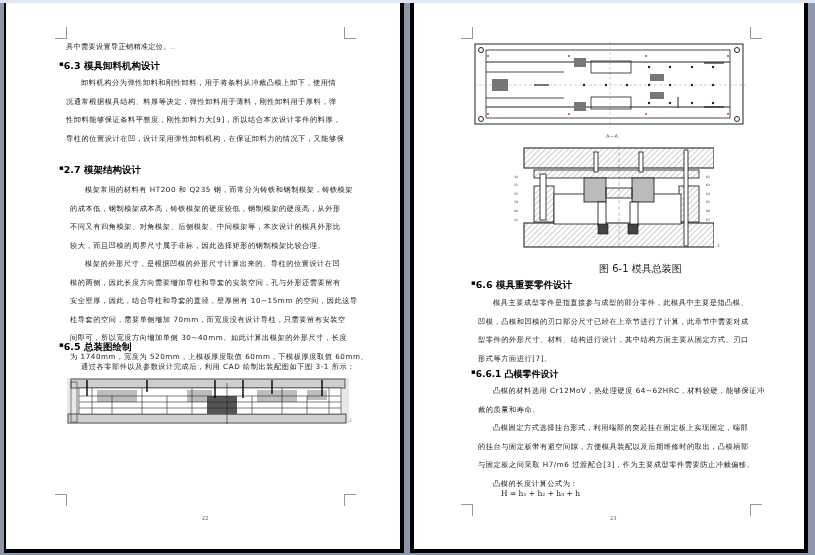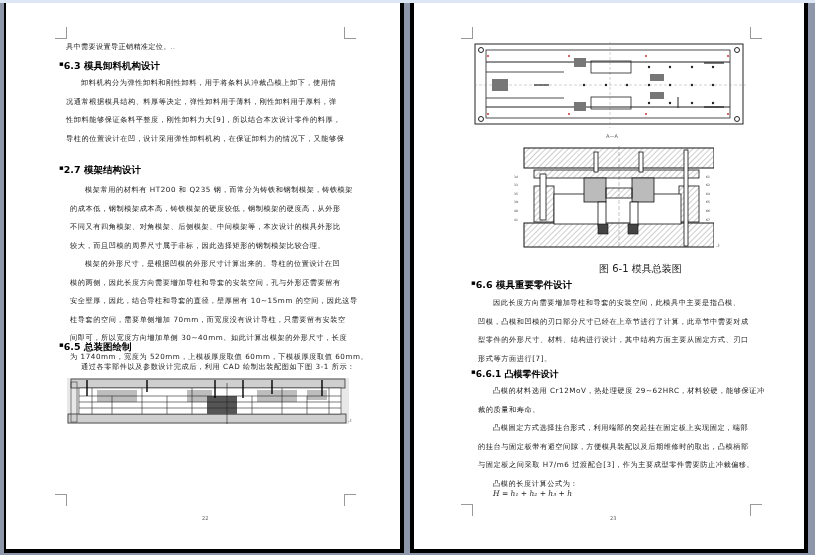--- a/index.html
+++ b/index.html
@@ -22,21 +22,21 @@
   .c-bl { border-right-width:1px; border-top-width:1px; }
   .c-br { border-left-width:1px; border-top-width:1px; }
   .txt { position:absolute; font-size:7.2px; line-height:9px; color:#222; white-space:nowrap; letter-spacing:0.3px; }
   .h { position:absolute; font-size:9.5px; font-weight:bold; color:#000; white-space:nowrap;text-align:center; }
   .h .bul { font-size:7px; vertical-align:top; }
   .para { position:absolute; font-size:7.2px; line-height:18.5px; color:#222; letter-spacing:0.55px; }
   .para div { white-space:nowrap; }
   .ind { padding-left:15px; }
   .pnum { position:absolute; font-size:5px; color:#666; }
   .caption { position:absolute; font-size:10px; color:#222; white-space:nowrap; }
-  .formula { position:absolute; font-family:"DejaVu Serif", serif; font-style:italic; font-size:7.5px; color:#222; white-space:nowrap; }
+  .formula { position:absolute; font-family:"DejaVu Serif", serif; font-size:7.5px; color:#222; white-space:nowrap;margin-left:8px; }
   .mark { color:#666; font-size:6px; }
   svg { position:absolute; }
 </style>
 </head>
 <body>
 
 <div class="topstrip"></div>
 <div class="leftblack"></div>
 
 <div class="page" id="page-left">
@@ -215,29 +215,29 @@
         <text x="192" y="66">66</text>
         <text x="192" y="75">67</text>
     </g>
   </svg>
   <div class="mark" style="position:absolute;left:302px;top:238px;">.ı</div>
 
   <div class="caption" style="left:185px;top:259px;">图 6-1  模具总装图</div>
 
   <div class="h" style="left:57px;top:276px;"><span class="bul">▪</span><span>6.6  模具重要零件设计</span></div>
   <div class="para" style="left:64px;top:291px;">
-    <div class="ind">因此长度方向需要增加导柱和导套的安装空间，此模具中主要是指凸模、</div>
+    <div class="ind">模具主要成型零件是指直接参与成型的部分零件，此模具中主要是指凸模、</div>
     <div>凹模，凸模和凹模的刃口部分尺寸已经在上章节进行了计算，此章节中需要对成</div>
     <div>型零件的外形尺寸、材料、结构进行设计，其中结构方面主要从固定方式、刃口</div>
     <div>形式等方面进行[7]。</div>
   </div>
 
   <div class="h" style="left:57px;top:365px;font-size:9px;"><span class="bul">▪</span><span>6.6.1  凸模零件设计</span></div>
   <div class="para" style="left:64px;top:379px;">
-    <div class="ind">凸模的材料选用 Cr12MoV，热处理硬度 29~62HRC，材料较硬，能够保证冲</div>
+    <div class="ind">凸模的材料选用 Cr12MoV，热处理硬度 64~62HRC，材料较硬，能够保证冲</div>
     <div>裁的质量和寿命。</div>
     <div class="ind">凸模固定方式选择挂台形式，利用端部的突起挂在固定板上实现固定，端部</div>
     <div>的挂台与固定板带有避空间隙，方便模具装配以及后期维修时的取出，凸模柄部</div>
     <div>与固定板之间采取 H7/m6 过渡配合[3]，作为主要成型零件需要防止冲裁偏移。</div>
     <div class="ind">凸模的长度计算公式为：</div>
   </div>
 
   <div class="formula" style="left:79px;top:486px;">H = h₁ + h₂ + h₃ + h</div>
 
   <div class="corner c-bl" style="left:47px;top:501px;"></div>

